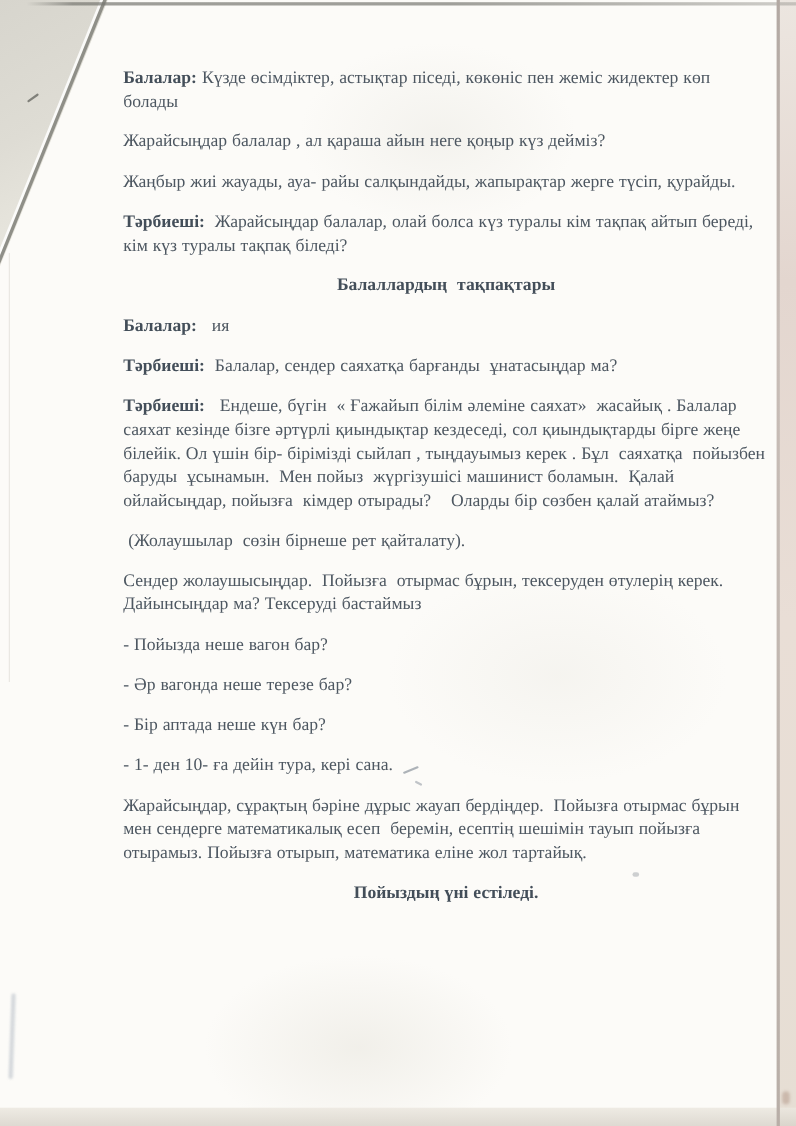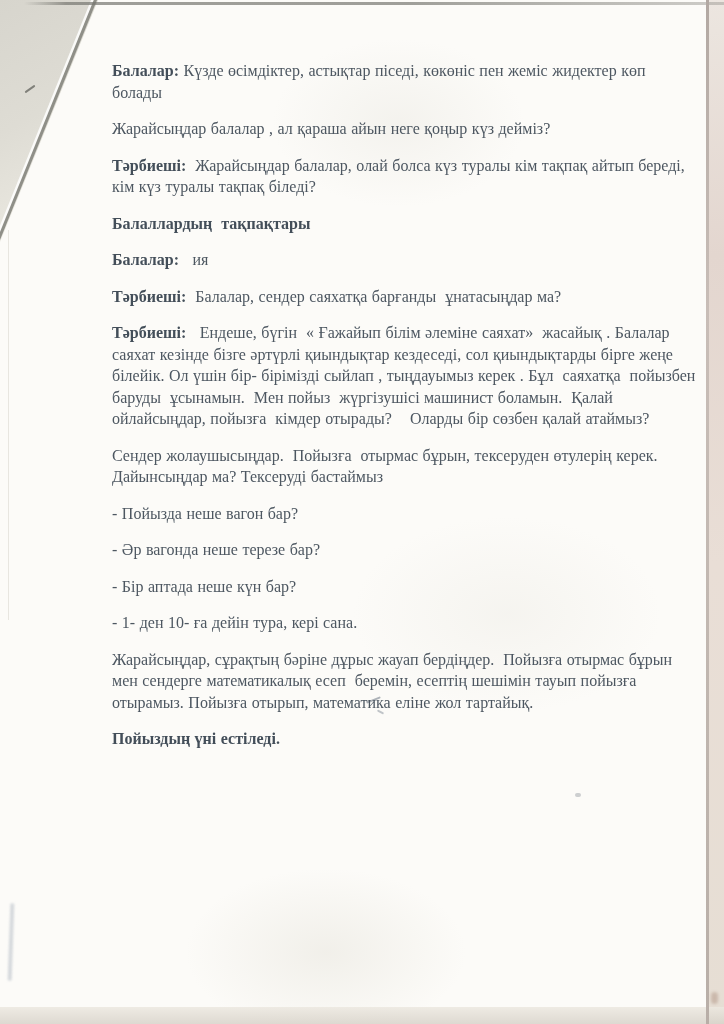--- a/index.html
+++ b/index.html
@@ -93,21 +93,21 @@
     color:var(--text);
     font-size:16px;line-height:21.5px;
     z-index:10;
   }
   .para{
     margin:0 0 15px 17px;
     white-space:pre-wrap;
     word-spacing:.5px;
   }
   .para strong{font-weight:bold;color:#434e59;}
-  .para.bold{font-weight:bold;color:#434e59;}
+  .para.bold{font-weight:bold;color:#434e59;text-align:center;}
 </style>
 </head>
 <body>
 
 <div class="scan-page">
 
   <div class="corner-fold"></div>
   <div class="corner-fold-edge"></div>
   <div class="corner-fold-kink"></div>
   <div class="scan-top-line"></div>
@@ -117,25 +117,27 @@
   <div class="scan-left-line"></div>
   <div class="mark-left-scribble"></div>
   <div class="mark-pencil-a"></div>
   <div class="mark-pencil-b"></div>
   <div class="mark-speck"></div>
   <div class="mark-smudge"></div>
 
   <div class="doc-text">
       <p class="para"><strong>Балалар:</strong> <span>Күзде өсімдіктер, астықтар піседі, көкөніс пен жеміс жидектер көп болады</span></p>
       <p class="para"><span>Жарайсыңдар балалар , ал қараша айын неге қоңыр күз дейміз?</span></p>
+      <p class="para"><span>Жаңбыр жиі жауады, ауа- райы салқындайды, жапырақтар жерге түсіп, қурайды.</span></p>
       <p class="para"><strong>Тәрбиеші:</strong> <span> Жарайсыңдар балалар, олай болса күз туралы кім тақпақ айтып береді, кім күз туралы тақпақ біледі?</span></p>
       <p class="para bold"><span>Балаллардың  тақпақтары</span></p>
       <p class="para"><strong>Балалар:</strong> <span>  ия</span></p>
       <p class="para"><strong>Тәрбиеші:</strong> <span> Балалар, сендер саяхатқа барғанды  ұнатасыңдар ма?</span></p>
       <p class="para"><strong>Тәрбиеші:</strong> <span>  Ендеше, бүгін  « Ғажайып білім әлеміне саяхат»  жасайық . Балалар саяхат кезінде бізге әртүрлі қиындықтар кездеседі, сол қиындықтарды бірге жеңе білейік. Ол үшін бір- бірімізді сыйлап , тыңдауымыз керек . Бұл  саяхатқа  пойызбен  баруды  ұсынамын.  Мен пойыз  жүргізушісі машинист боламын.  Қалай ойлайсыңдар, пойызға  кімдер отырады?    Оларды бір сөзбен қалай атаймыз?</span></p>
+      <p class="para"><span> (Жолаушылар  сөзін бірнеше рет қайталату).</span></p>
       <p class="para"><span>Сендер жолаушысыңдар.  Пойызға  отырмас бұрын, тексеруден өтулерің керек. Дайынсыңдар ма? Тексеруді бастаймыз</span></p>
       <p class="para"><span>- Пойызда неше вагон бар?</span></p>
       <p class="para"><span>- Әр вагонда неше терезе бар?</span></p>
       <p class="para"><span>- Бір аптада неше күн бар?</span></p>
       <p class="para"><span>- 1- ден 10- ға дейін тура, кері сана.</span></p>
       <p class="para"><span>Жарайсыңдар, сұрақтың бәріне дұрыс жауап бердіңдер.  Пойызға отырмас бұрын мен сендерге математикалық есеп  беремін, есептің шешімін тауып пойызға отырамыз. Пойызға отырып, математика еліне жол тартайық.</span></p>
       <p class="para bold"><span>Пойыздың үні естіледі.</span></p>
     </div>
 </div>
 

